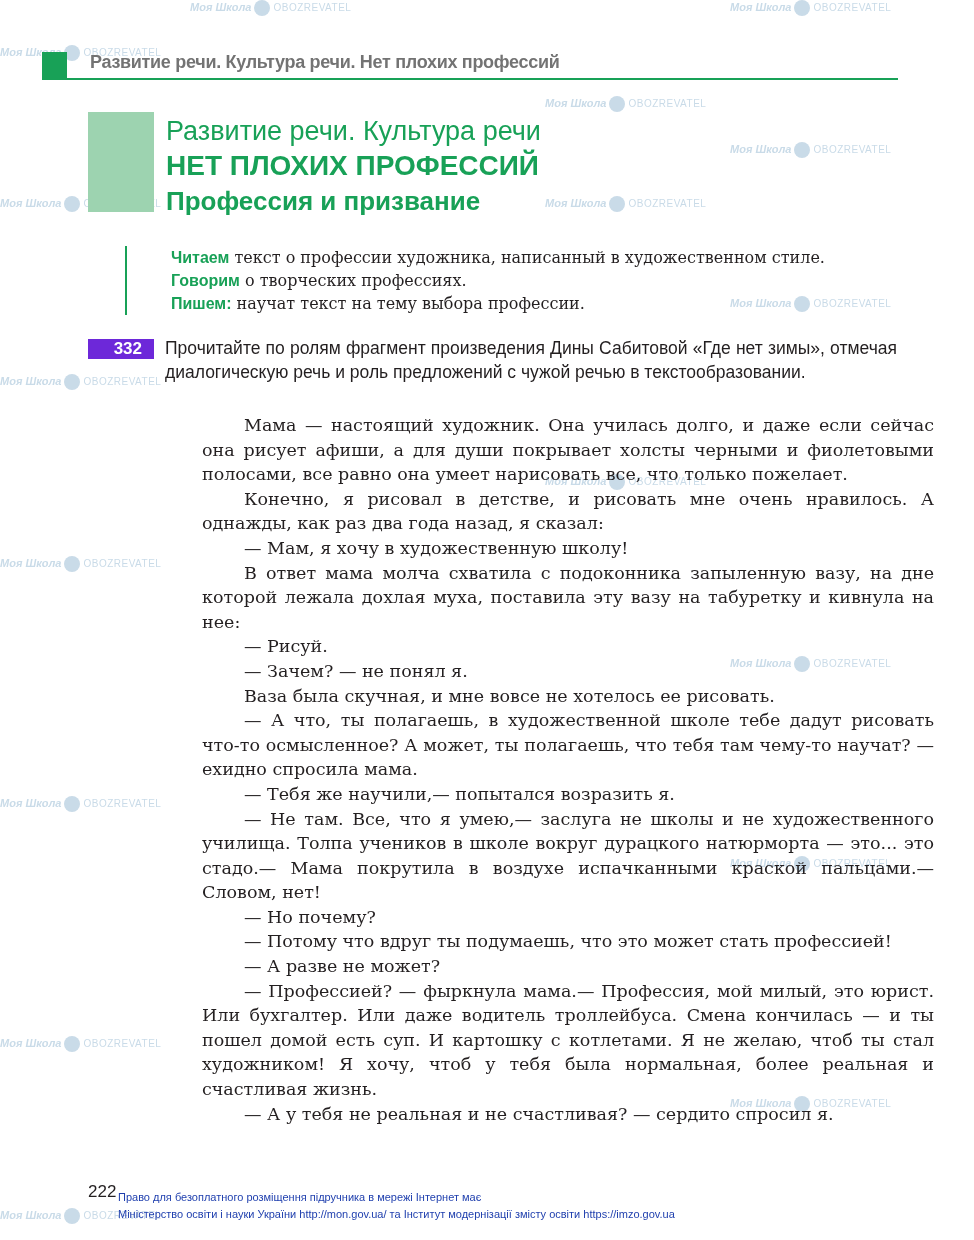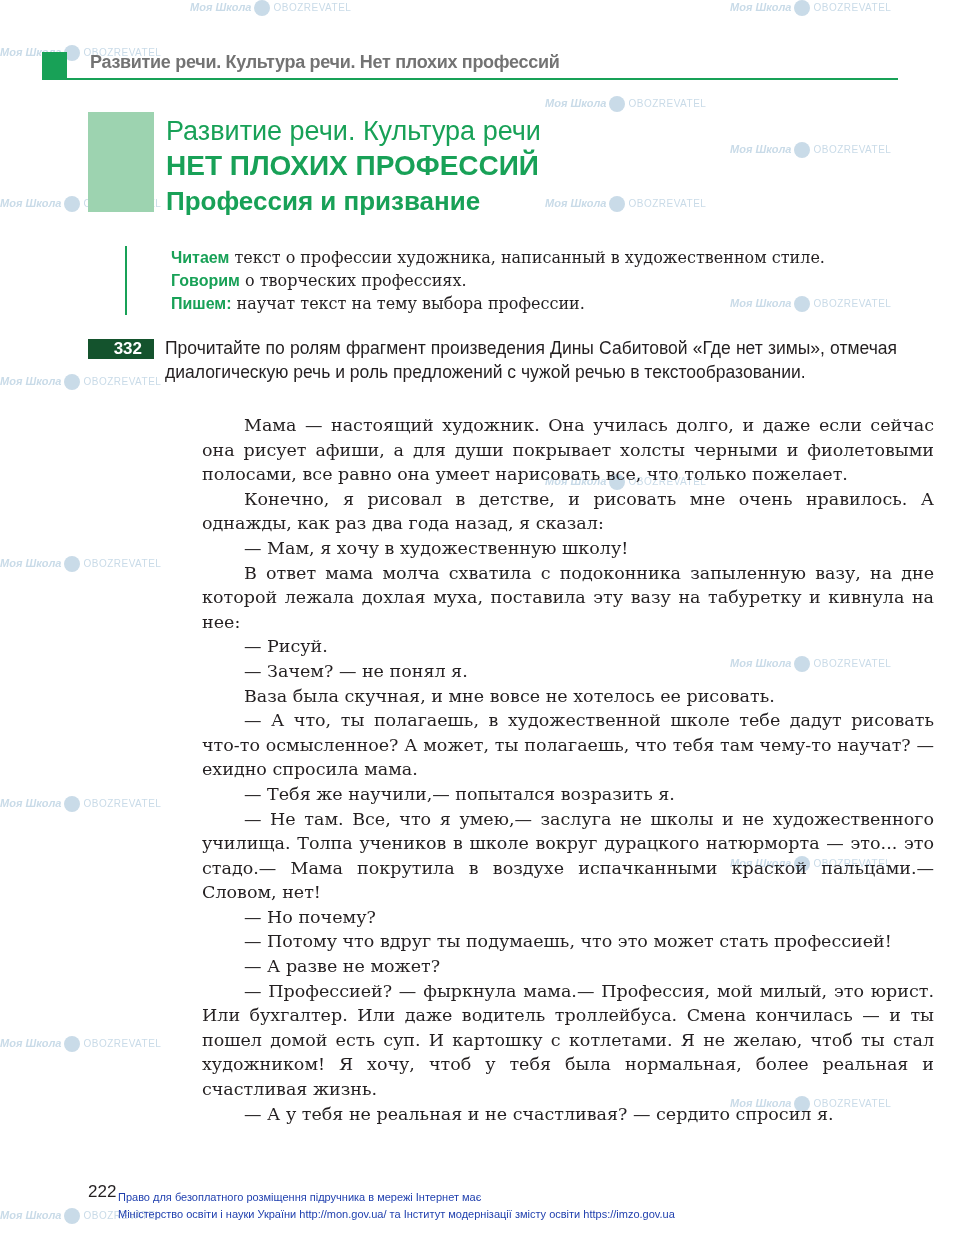--- a/index.html
+++ b/index.html
@@ -26,21 +26,21 @@
   .title-block .l2 { position: absolute; left: 78px; top: 38px; font-family: "Liberation Sans", sans-serif;
         font-size: 28px; font-weight: bold; color: #18a157; white-space: nowrap; }
   .title-block .l3 { position: absolute; left: 78px; top: 74px; font-family: "Liberation Sans", sans-serif;
         font-size: 26px; font-weight: bold; color: #18a157; white-space: nowrap; }
 
   .objectives { position: absolute; left: 125px; top: 246px; border-left: 2px solid #18a157; padding-left: 38px;
         font-size: 16px; line-height: 23px; }
   .objectives .kw { font-family: "Liberation Sans", sans-serif; font-weight: bold; color: #18a157; font-size: 16px; margin-left: 6px; }
 
   .task { position: absolute; left: 88px; top: 336px; width: 812px; }
-  .task .num { position: absolute; left: 0; top: 3px; width: 66px; height: 20px; background: #14532d; color: #fff;
+  .task .num { position: absolute; left: 0; top: 3px; width: 66px; height: 20px; background: #6d28d9; color: #fff;
         font-family: "Liberation Sans", sans-serif; font-weight: bold; font-size: 17px; line-height: 20px;
         text-align: right; padding-right: 12px; box-sizing: border-box; }
   .task .instr { position: absolute; left: 77px; top: 0; width: 732px; font-family: "Liberation Sans", sans-serif;
         font-size: 17.5px; line-height: 24px; text-align: justify; }
 
   .story { position: absolute; left: 165px; top: 413px; width: 732px; font-size: 17.5px; line-height: 24.6px; margin-left: 37px; }
   .story p { margin: 0; text-align: justify; }
   .story p.ind { text-indent: 42px; }
 
   .page-num { position: absolute; left: 88px; top: 1182px; font-family: "Liberation Sans", sans-serif; font-size: 17px; }

